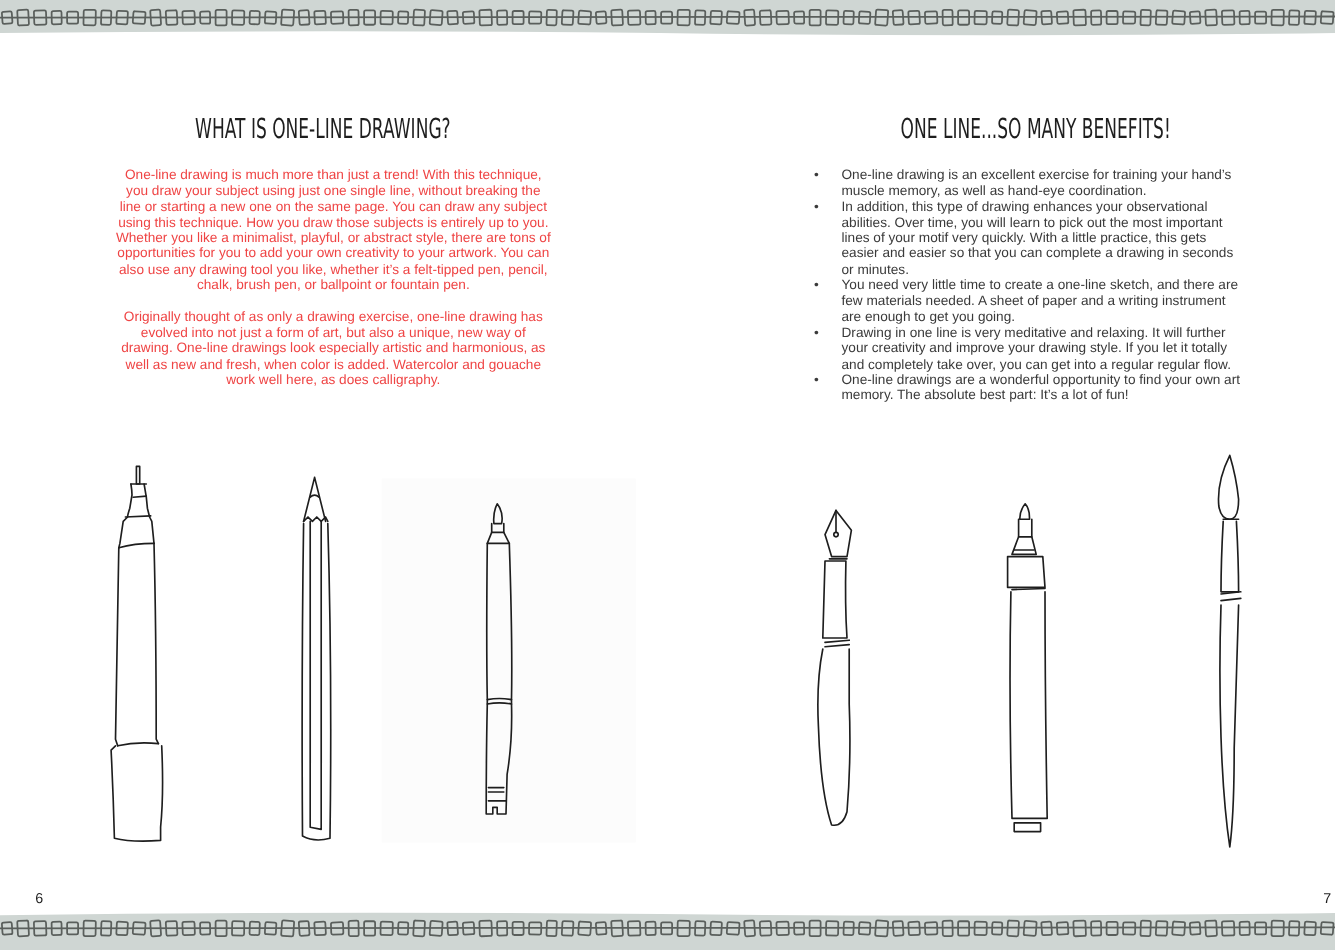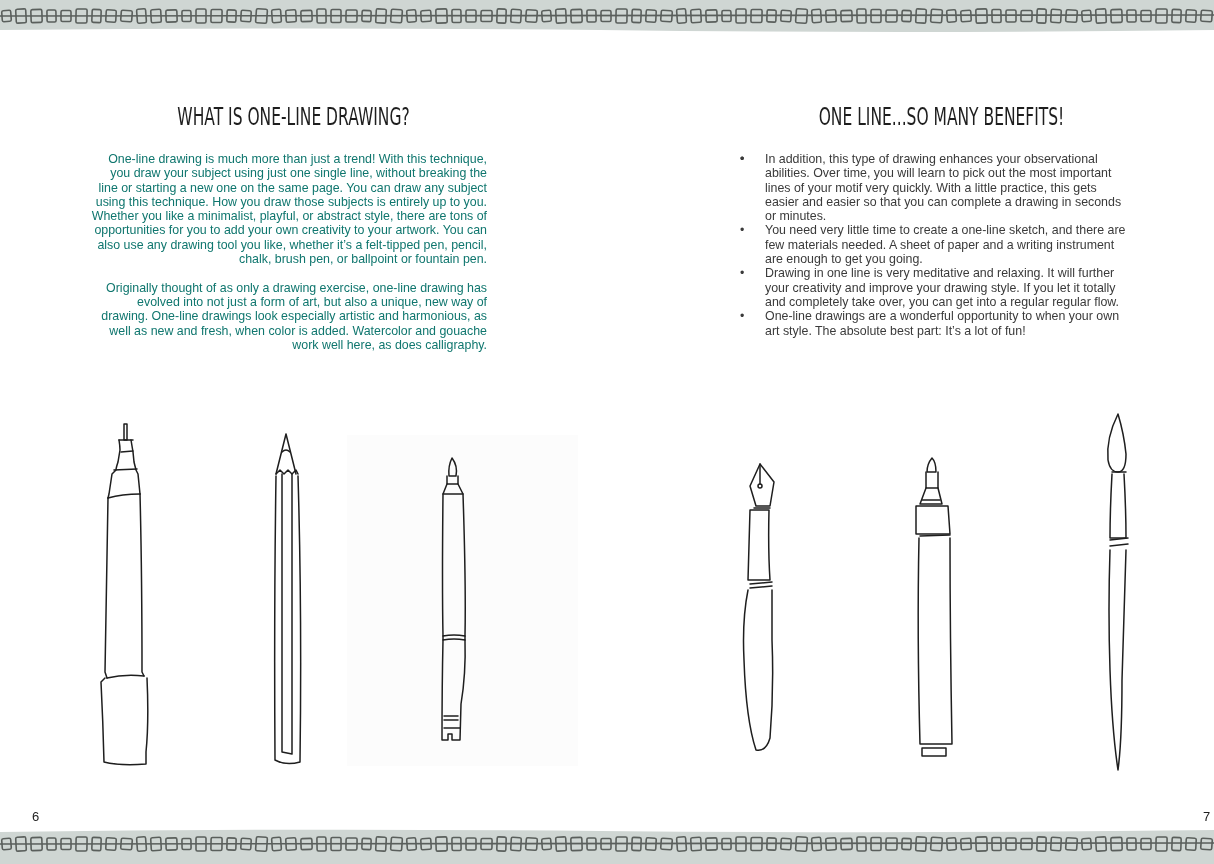--- a/index.html
+++ b/index.html
@@ -27,24 +27,24 @@
     letter-spacing: 0px;
     color: #1e1e1e;
     transform: scaleX(0.62);
     transform-origin: center;
     margin: 0;
   }
   .page.left .heading { left: -10px; }
   .page.right .heading { left: 2px; }
 
   .body-text {
-    position: absolute; top: 116px; left: 89px; width: 398px;
-    text-align: right;
+    position: absolute; top: 116px; left: 104px; width: 398px;
+    text-align: center;
     font-size: 12.4px; line-height: 14.3px;
-    color: #0f766e;
+    color: #ef4444;
   }
   .body-text p { margin: 0 0 14.3px 0; }
 
   .benefits {
     position: absolute; top: 116px; left: 104px; width: 392px;
     list-style: none; margin: 0; padding: 0;
     font-size: 12.4px; line-height: 14.3px; color: #3a3a3a;
   }
   .benefits li { position: relative; padding-left: 25px; }
   .benefits li .bullet { position: absolute; left: 0; top: 0; }
@@ -200,25 +200,25 @@
       <path d="M8 262 L22 262 M8 266 L22 266 M8 274 L24 274"></path>
     </svg>
   </div>
 
   <div class="page-number">6</div>
 </section>
 
 <section class="page right">
   <h1 class="heading">ONE LINE...SO MANY BENEFITS!</h1>
   <ul class="benefits">
-    <li><span class="bullet">•</span></li>
+    <li><span class="bullet">•</span><span>One-line drawing is an excellent exercise for training your hand’s muscle memory, as well as hand-eye coordination.</span></li>
     <li><span class="bullet">•</span><span>In addition, this type of drawing enhances your observational abilities. Over time, you will learn to pick out the most important lines of your motif very quickly. With a little practice, this gets easier and easier so that you can complete a drawing in seconds or minutes.</span></li>
     <li><span class="bullet">•</span><span>You need very little time to create a one-line sketch, and there are few materials needed. A sheet of paper and a writing instrument are enough to get you going.</span></li>
     <li><span class="bullet">•</span><span>Drawing in one line is very meditative and relaxing. It will further your creativity and improve your drawing style. If you let it totally and completely take over, you can get into a regular regular flow.</span></li>
-    <li><span class="bullet">•</span><span>One-line drawings are a wonderful opportunity to when your own art style. The absolute best part: It’s a lot of fun!</span></li>
+    <li><span class="bullet">•</span><span>One-line drawings are a wonderful opportunity to find your own art memory. The absolute best part: It’s a lot of fun!</span></li>
   </ul>
 
   <div class="drawing" style="left:104px; top:424px;">
     <svg width="50" height="300" viewBox="0 0 50 300" fill="none" stroke="#1e1e1e" stroke-width="1.5" stroke-linejoin="round" stroke-linecap="round">
       <path d="M20 4 L10 26 L16 46 L30 46 L34 22 Z"></path>
       <circle cx="20" cy="26" r="2"></circle>
       <path d="M20 4 L20 24"></path>
       <path d="M14 48 L30 48"></path>
       <path d="M10 50 Q9 90 8 120 L30 120 Q28 90 29 50 Z"></path>
       <path d="M10 124 L32 122 M10 128 L32 126"></path>

